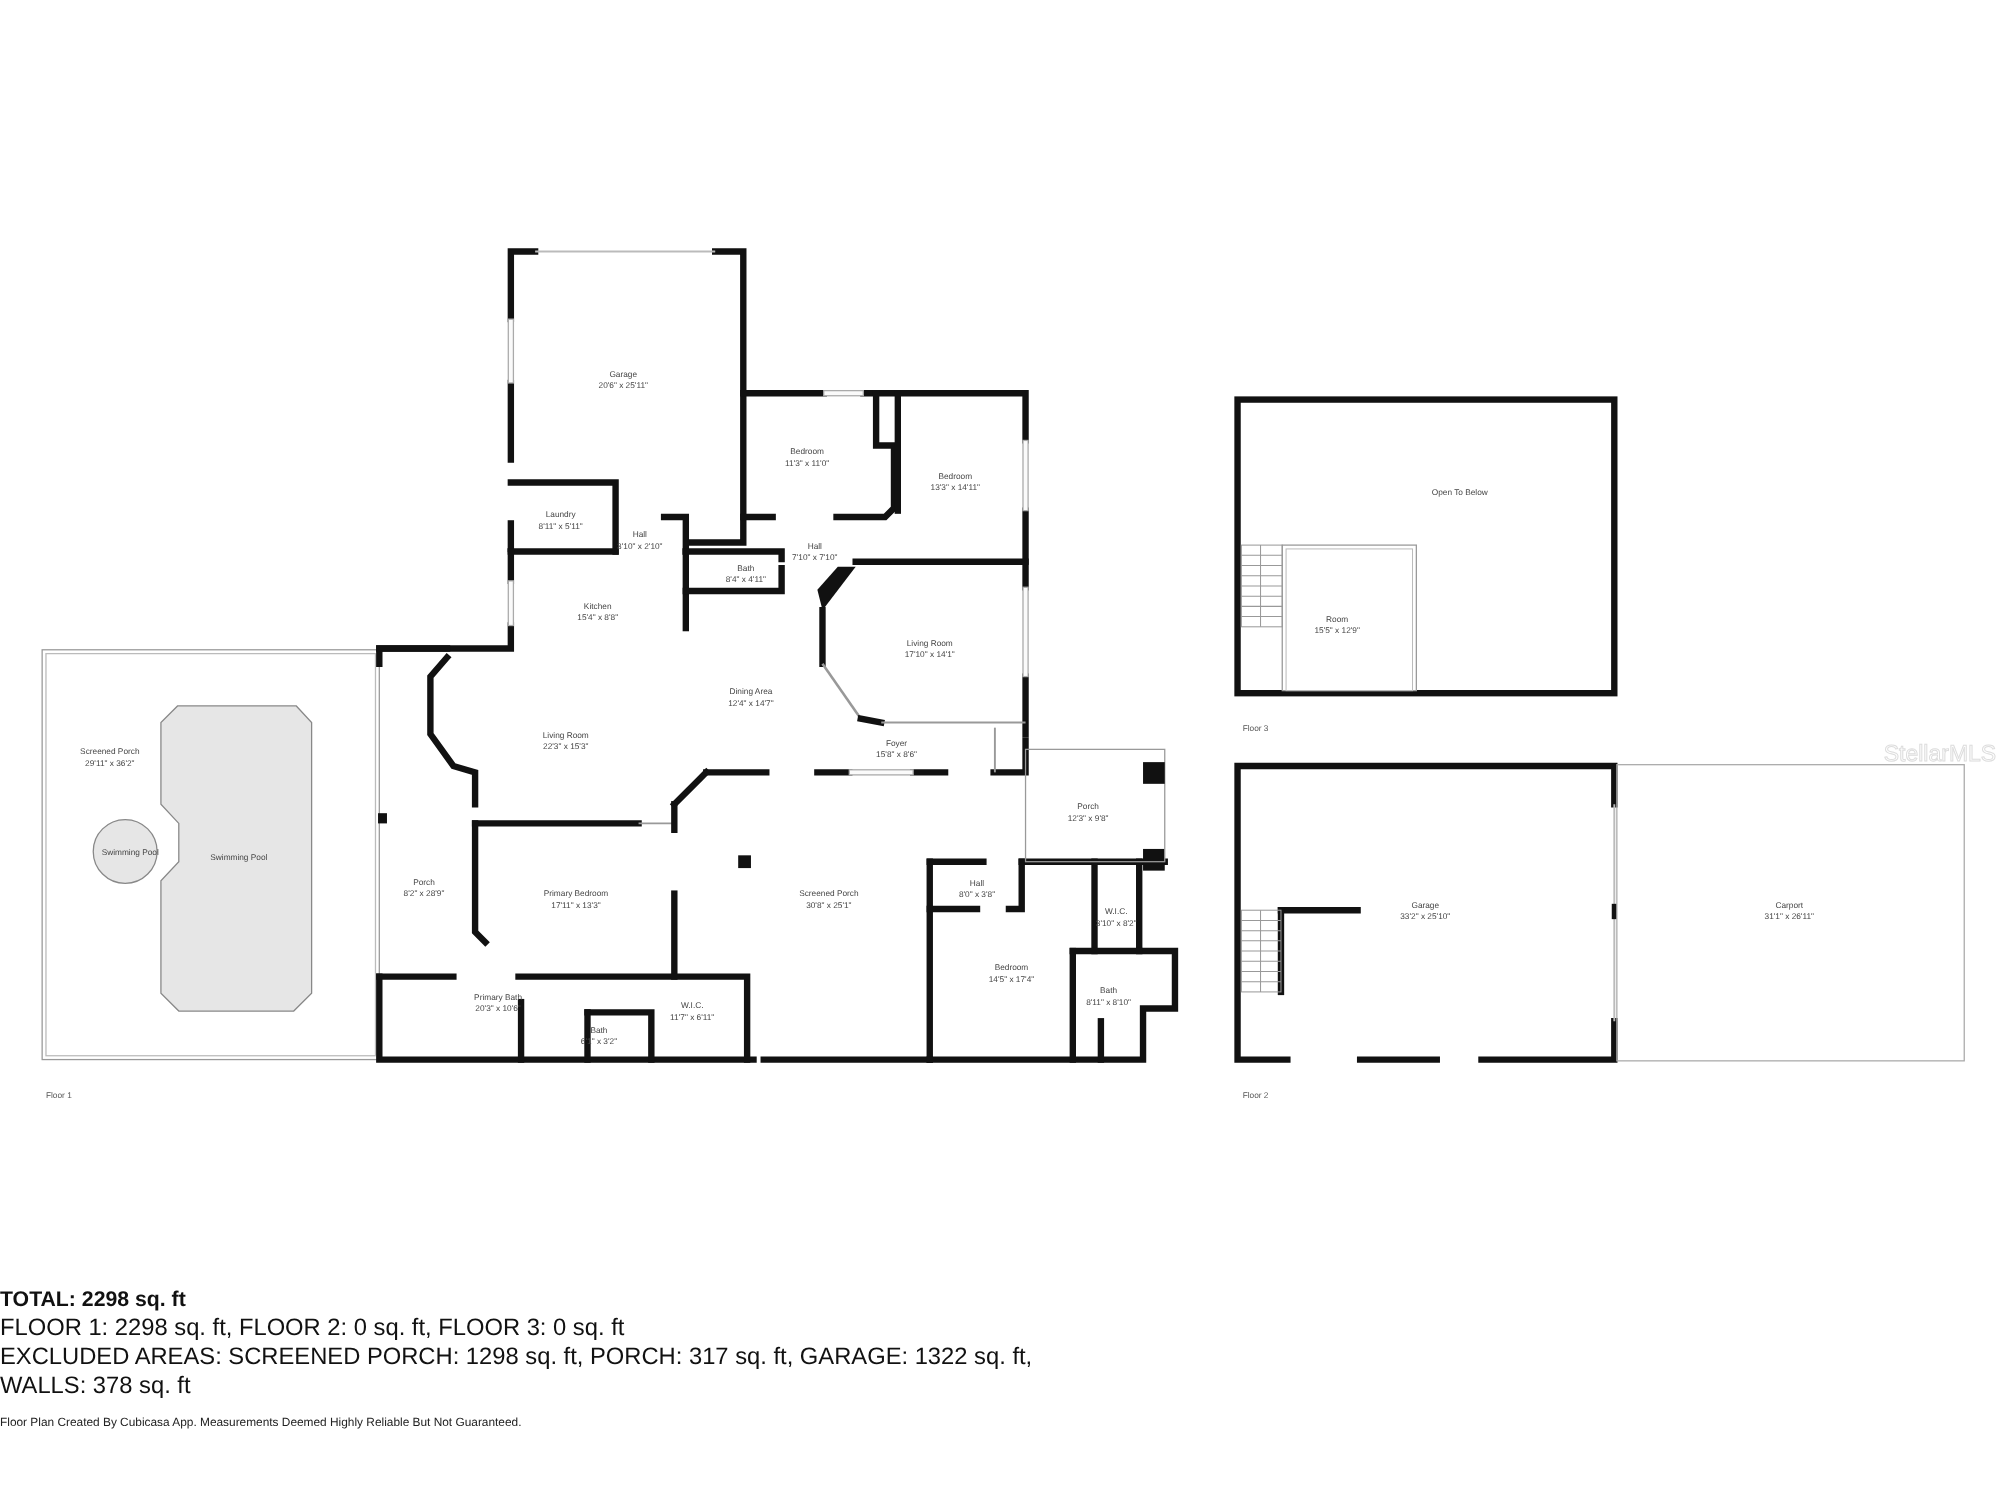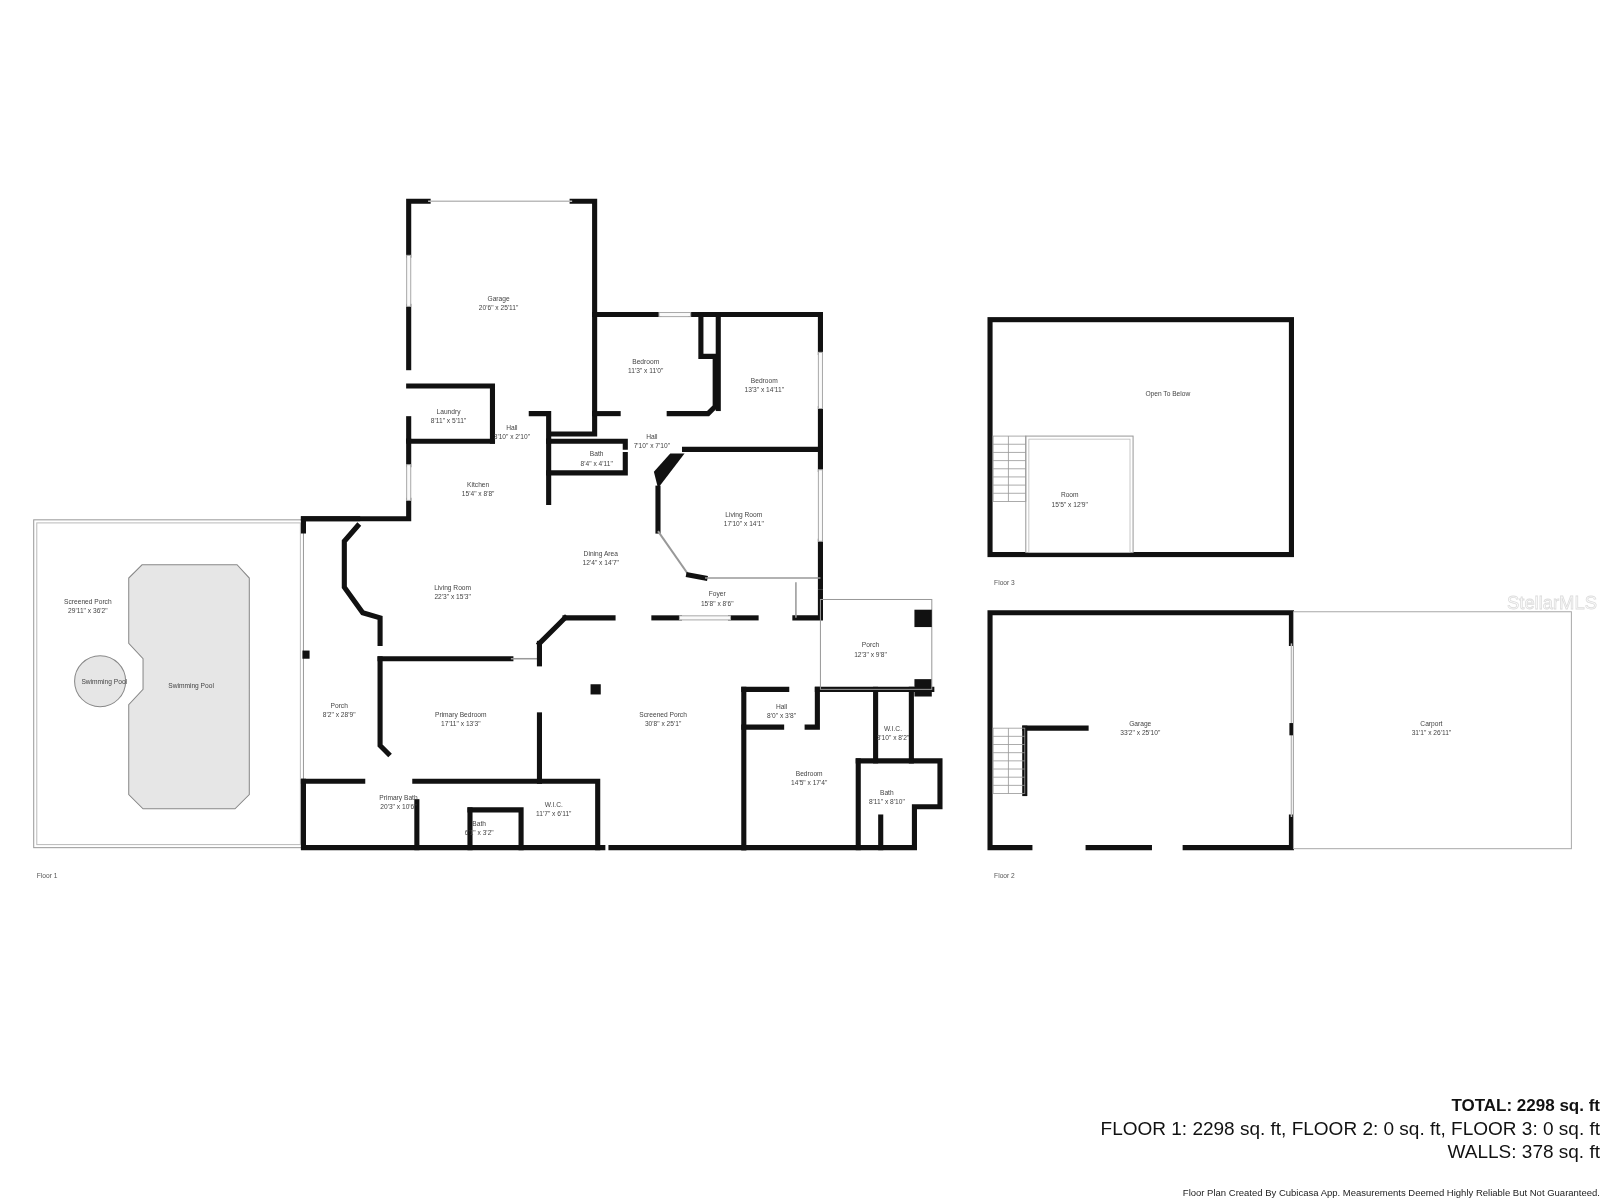--- a/index.html
+++ b/index.html
@@ -5,24 +5,24 @@
   html, body { margin:0; padding:0; background:#ffffff; }
   body { width:1600px; height:1200px; position:relative; overflow:hidden; font-family:"Liberation Sans", sans-serif; color:#222; }
   #plan { position:absolute; left:0; top:0; width:1600px; height:1200px; }
   .wall { stroke:#111; stroke-width:5; fill:none; stroke-linecap:square; }
   .thin { stroke:#999; stroke-width:1; fill:none; }
   .win { stroke:#aaa; stroke-width:1; fill:#fafafa; }
   .rl { font-family:"Liberation Sans", sans-serif; font-size:6.5px; fill:#444; text-anchor:middle; }
   .fl { font-family:"Liberation Sans", sans-serif; font-size:6.5px; fill:#555; }
   .pool { fill:#e6e6e6; stroke:#888; stroke-width:1; }
   .wm { font-family:"Liberation Sans", sans-serif; font-size:18px; fill:none; stroke:#ddd; stroke-width:0.8; }
-  #summary { position:absolute; left:0; width:1600px; top:1094px; text-align:right; font-family:"Liberation Sans", sans-serif; color:#111; }
+  #summary { position:absolute; left:0; width:1600px; top:1028px; text-align:left; font-family:"Liberation Sans", sans-serif; color:#111; }
   #summary .total { font-size:17px; font-weight:bold; line-height:23px; }
   #summary .line { font-size:19px; line-height:23px; }
-  #summary .credit { font-size:9.5px; margin-top:24px; color:#222; }
+  #summary .credit { font-size:9.5px; margin-top:13px; color:#222; }
 </style>
 </head>
 <body>
 
 <svg id="plan" viewBox="0 0 1566 1175" preserveAspectRatio="none">
 
   <g>
 
     <rect x="33" y="509" width="264" height="321" class="thin"></rect>
     <rect x="36" y="512" width="258" height="315" fill="none" stroke="#bbb" stroke-width="1"></rect>
@@ -214,15 +214,16 @@
     <text x="1401" y="720" class="rl">31'1" x 26'11"</text>
   </g>
   <text x="973" y="860" class="fl">Floor 2</text>
 
   <text x="1475" y="596" class="wm">StellarMLS</text>
 </svg>
 
 <div id="summary">
   <div class="total">TOTAL: 2298 sq. ft</div>
   <div class="line">FLOOR 1: 2298 sq. ft, FLOOR 2: 0 sq. ft, FLOOR 3: 0 sq. ft</div>
+  <div class="line">EXCLUDED AREAS: SCREENED PORCH: 1298 sq. ft, PORCH: 317 sq. ft, GARAGE: 1322 sq. ft,</div>
   <div class="line">WALLS: 378 sq. ft</div>
   <div class="credit">Floor Plan Created By Cubicasa App. Measurements Deemed Highly Reliable But Not Guaranteed.</div>
 </div>
 
 </body></html>

